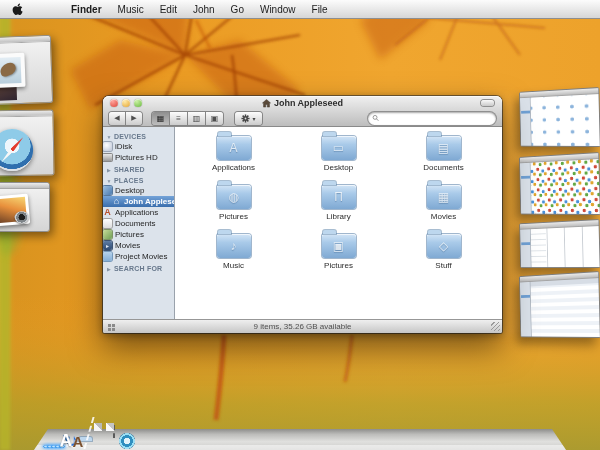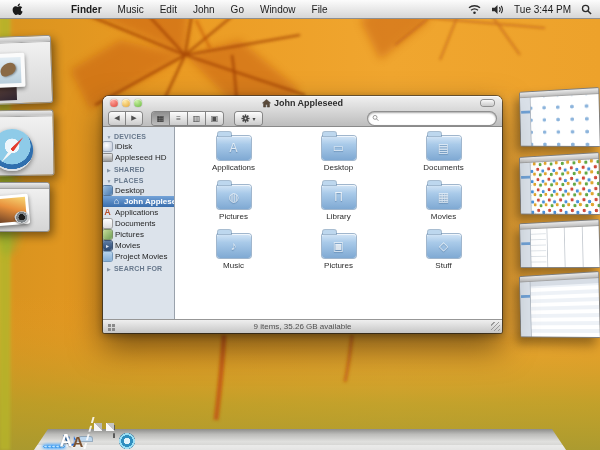--- a/index.html
+++ b/index.html
@@ -261,41 +261,20 @@
           <path fill="#1a1a1a" d="M11.3 8.6c0-2 1.6-3 1.7-3-1-1.4-2.4-1.6-2.9-1.6-1.2-.1-2.4.7-3 .7-.6 0-1.6-.7-2.6-.7C2.6 4 .8 5.6.8 8.3c0 1.7.6 3.4 1.4 4.6.7 1 1.5 2.1 2.5 2.1 1 0 1.4-.6 2.6-.6 1.2 0 1.6.6 2.6.6 1.1 0 1.8-1 2.5-2 .8-1.2 1.1-2.3 1.1-2.4 0 0-2.2-.8-2.2-2zM9.4 2.8c.5-.7.9-1.6.8-2.5-.8 0-1.7.5-2.3 1.2-.5.6-.9 1.5-.8 2.4.9.1 1.8-.4 2.3-1.1z"></path>
         </svg>
     </span>
     <span class="mi app">Finder</span>
     <span class="mi">Music</span>
     <span class="mi">Edit</span>
     <span class="mi">John</span>
     <span class="mi">Go</span>
     <span class="mi">Window</span>
     <span class="mi">File</span>
-    <span class="mb-right">
-      <svg width="13" height="11" viewBox="0 0 14 12">
-          <g stroke="#2b2b2b" stroke-width="1.4" fill="none">
-            <path d="M1 4.2a9 9 0 0 1 12 0"></path>
-            <path d="M3.2 6.8a6 6 0 0 1 7.6 0"></path>
-          </g>
-          <circle cx="7" cy="9.6" r="1.4" fill="#2b2b2b"></circle>
-        </svg>
-      <svg width="13" height="11" viewBox="0 0 14 12">
-          <polygon points="1,4 4,4 7,1 7,11 4,8 1,8" fill="#2b2b2b"></polygon>
-          <g stroke="#2b2b2b" stroke-width="1.2" fill="none">
-            <path d="M9 3.5a4 4 0 0 1 0 5"></path>
-            <path d="M11 2a7 7 0 0 1 0 8"></path>
-          </g>
-        </svg>
-      <span class="clock">Tue 3:44 PM</span>
-      <svg width="11" height="11" viewBox="0 0 12 12">
-          <circle cx="5" cy="5" r="3.4" stroke="#2b2b2b" stroke-width="1.4" fill="none"></circle>
-          <line x1="7.6" y1="7.6" x2="11" y2="11" stroke="#2b2b2b" stroke-width="1.6"></line>
-        </svg>
-    </span>
   </div>
 
   <div class="mini-win" id="mw1">
     <div class="mw-bar"></div>
     <div class="mw-photo"></div>
     <div class="badge stamp" style="right:-4px;top:10px;width:34px;height:34px;"></div>
   </div>
   <div class="mini-win" id="mw2">
     <div class="mw-bar"></div>
     <div class="badge compass" style="right:-6px;top:12px;width:42px;height:42px;"></div>
@@ -397,21 +376,21 @@
         <div class="shead">
             <span class="tri">▼</span>
             <span>DEVICES</span>
           </div>
         <div class="sitem">
             <span class="sic ic-idisk"></span>
             <span>iDisk</span>
           </div>
         <div class="sitem">
             <span class="sic ic-hd"></span>
-            <span>Appleseed HD</span>
+            <span>Pictures HD</span>
           </div>
         <div class="shead">
             <span class="tri">▶</span>
             <span>SHARED</span>
           </div>
         <div class="shead">
             <span class="tri">▼</span>
             <span>PLACES</span>
           </div>
         <div class="sitem">

